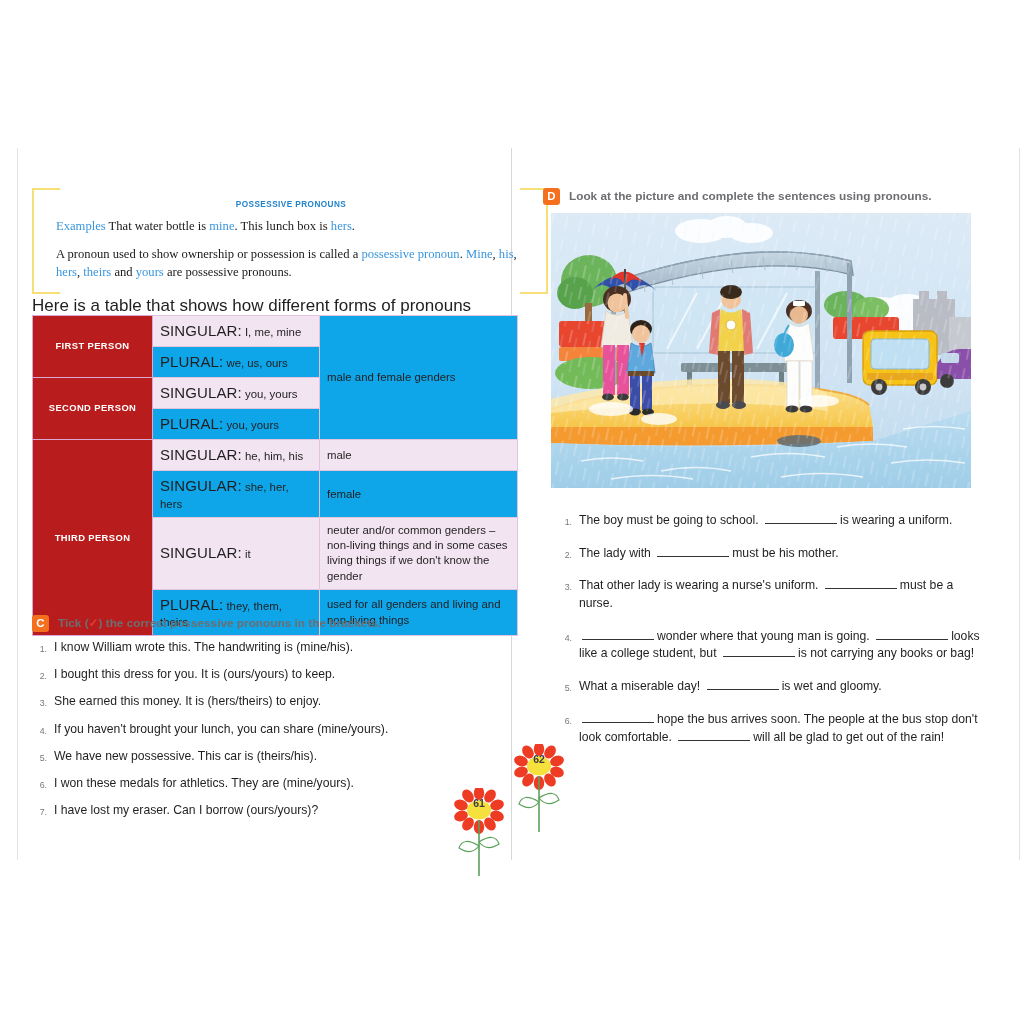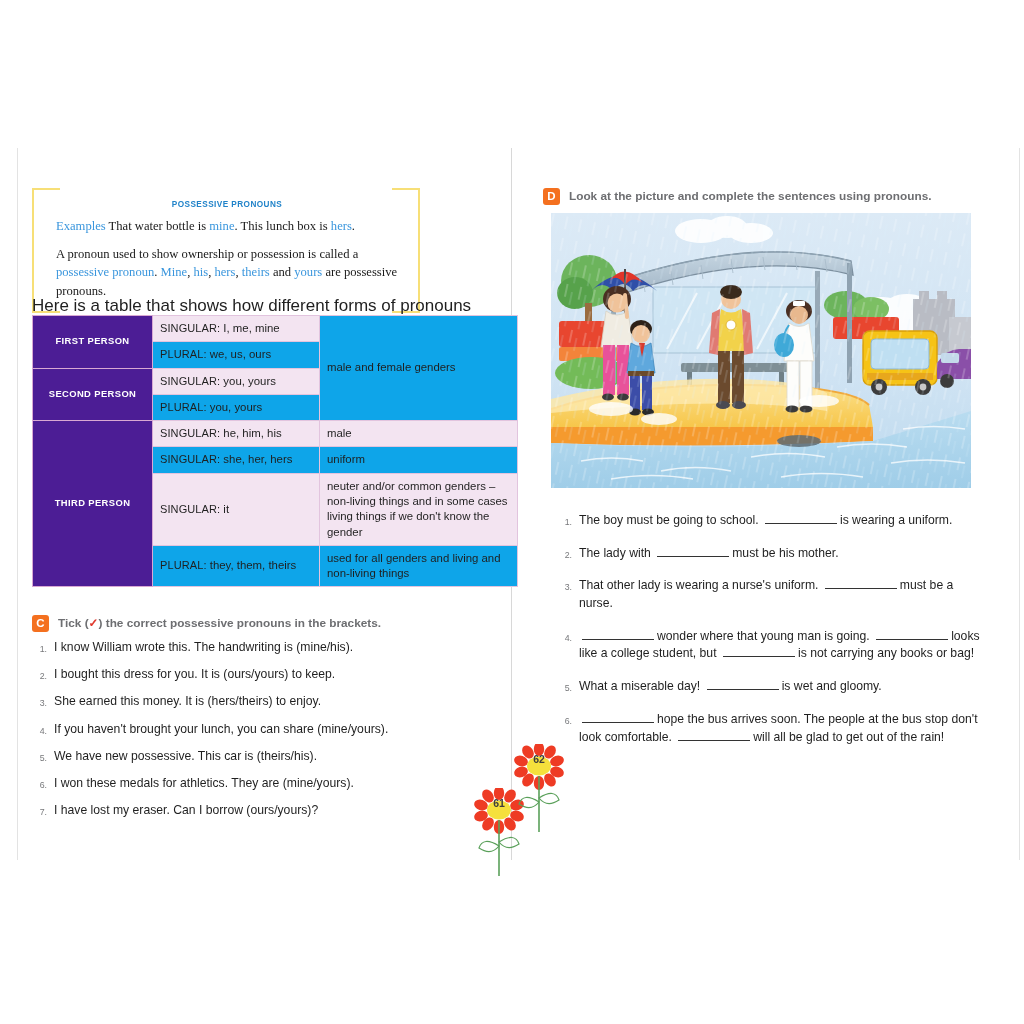--- a/index.html
+++ b/index.html
@@ -47,21 +47,21 @@
   .page-right {
     position: absolute;
     left: 531px; top: 150px;
     width: 474px; height: 710px;
   }
 
   
   .infobox {
     position: absolute;
     left: 14px; top: 38px;
-    width: 388px;
+    width: 516px;
     padding: 10px 14px 12px 16px;
     box-sizing: border-box;
   }
   .bracket {
     position: absolute;
     width: 26px; height: 26px;
     pointer-events: none;
   }
   .bracket.tl { left: 0; top: 0; border-left: 2px solid #f7df77; border-top: 2px solid #f7df77; }
   .bracket.tr { right: 0; top: 0; border-right: 2px solid #f7df77; border-top: 2px solid #f7df77; }
@@ -110,35 +110,35 @@
   }
   .ptable td {
     border: 1px solid #e2c4de;
     padding: 5px 7px;
     vertical-align: middle;
     font-size: 11.4px;
     color: #1f1f1f;
     line-height: 1.34;
   }
   .ptable td.person {
-    background: #4c1d95;
+    background: #b91c1c;
     color: #ffffff;
     font-weight: bold;
     font-size: 9.4px;
     letter-spacing: 0.4px;
     text-align: center;
     width: 105px;
     border-color: #d9a8d3;
   }
   .ptable td.form { width: 152px; }
   .ptable td.gender { width: 183px; }
   .row-tint { background: #f3e4f1; }
   .row-plain { background: #0ea5e9; }
   .formlbl {
-    font-size: 11px;
+    font-size: 15px;
     letter-spacing: 0.1px;
     margin-top: 10px;
   }
 
   
   .ex-head {
     display: flex;
     align-items: flex-start;
     gap: 9px;
     margin-bottom: 7px;
@@ -215,21 +215,21 @@
     height: 11px;
     margin: 0 3px;
     vertical-align: baseline;
   }
 
   
   .flower {
     position: absolute;
     width: 54px; height: 90px;
   }
-  .flower.f-left { left: 472px; top: 788px; }
+  .flower.f-left { left: 452px; top: 788px; }
   .flower.f-right { left: 512px; top: 744px; }
   .pgnum {
     position: absolute;
     left: 0; top: 9px;
     width: 54px;
     text-align: center;
     font-size: 10.5px;
     font-weight: bold;
     color: #3d3d3d;
     z-index: 5;
@@ -282,21 +282,21 @@
           <tr>
             <td class="form row-plain"><span class="formlbl">PLURAL:</span> you, yours</td>
           </tr>
           <tr>
             <td class="person" rowspan="4">THIRD PERSON</td>
             <td class="form row-tint"><span class="formlbl">SINGULAR:</span> he, him, his</td>
             <td class="gender row-tint">male</td>
           </tr>
           <tr>
             <td class="form row-plain"><span class="formlbl">SINGULAR:</span> she, her, hers</td>
-            <td class="gender row-plain">uniform</td>
+            <td class="gender row-plain">female</td>
           </tr>
           <tr>
             <td class="form row-tint"><span class="formlbl">SINGULAR:</span> it</td>
             <td class="gender row-tint">neuter and/or common genders – non-living things and in some cases living things if we don't know the gender</td>
           </tr>
           <tr>
             <td class="form row-plain"><span class="formlbl">PLURAL:</span> they, them, theirs</td>
             <td class="gender row-plain">used for all genders and living and non-living things</td>
           </tr>
         </tbody>

